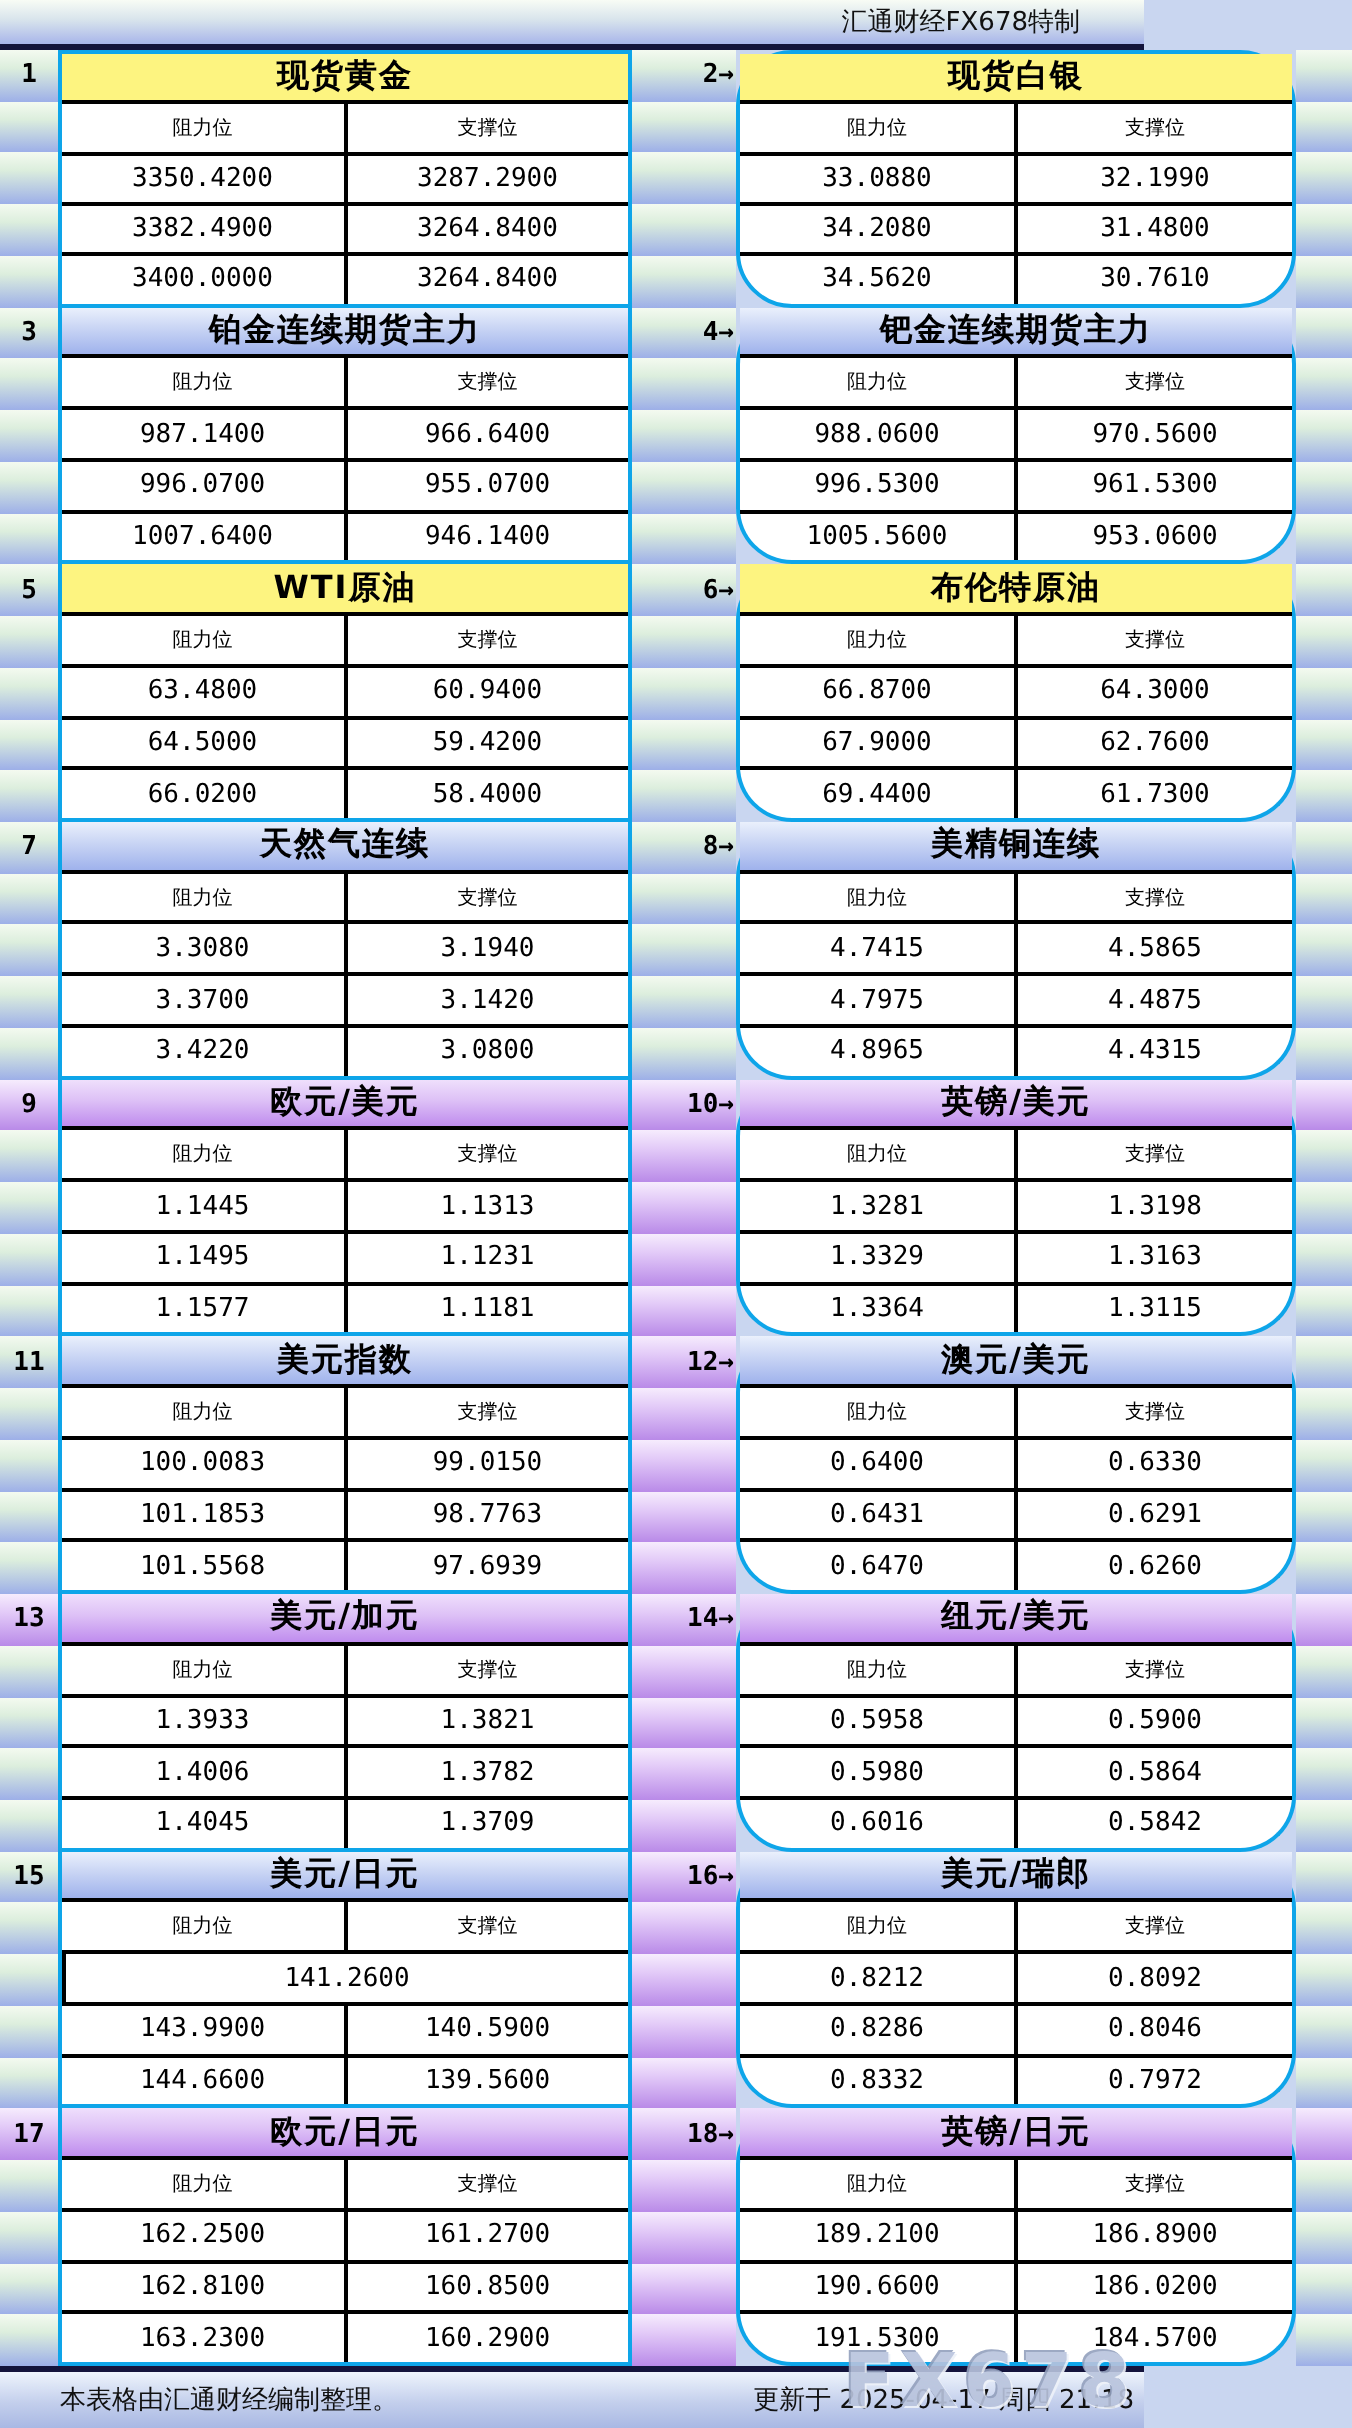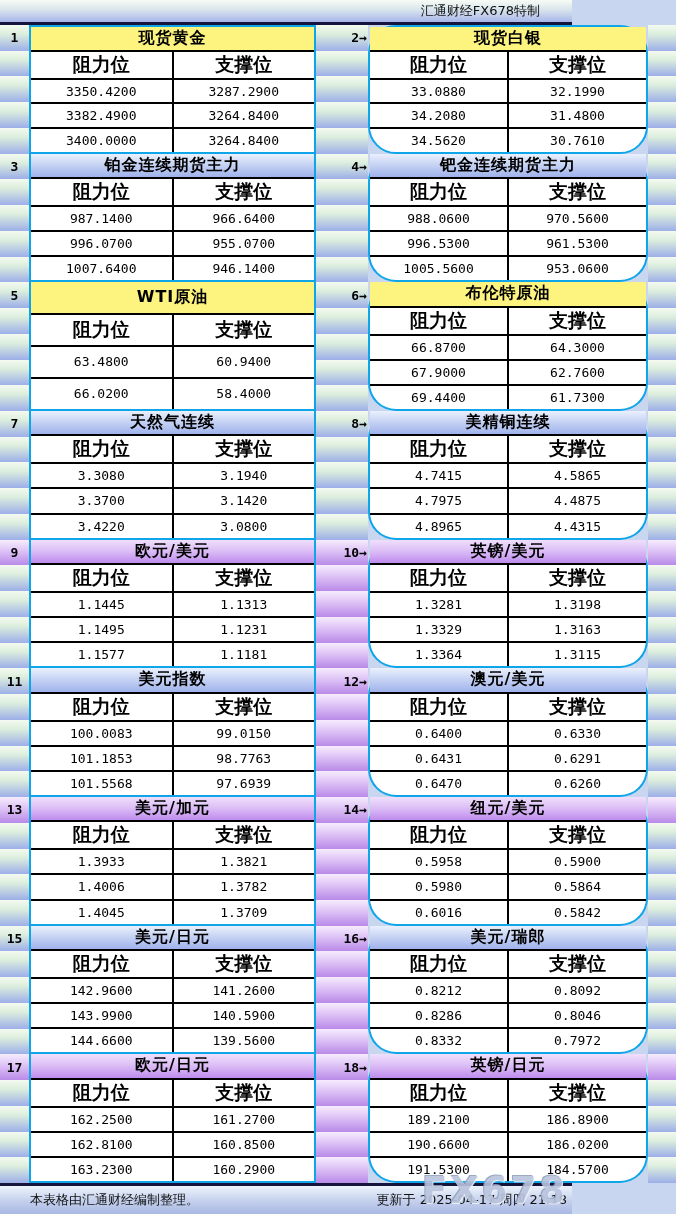--- a/index.html
+++ b/index.html
@@ -56,21 +56,21 @@
   .cell{flex:1;display:flex;align-items:center;justify-content:center;color:#000;}
   .cell.rcol{border-left:2px solid #000;}
   .title-row{flex:1;display:flex;border-bottom:2px solid #000;}
   .title{
     flex:1;display:flex;align-items:center;justify-content:center;
     font-weight:bold;font-size:16px;letter-spacing:1px;color:#000;
   }
   .th-yellow{background:var(--yellow-header,#fdf480);}
   .th-blue{background:linear-gradient(180deg,var(--blue-header-top,#eaf0fc) 0%,#c8d4f4 45%,var(--blue-header-bottom,#9fb2ec) 100%);}
   .th-purple{background:linear-gradient(180deg,var(--purple-header-top,#efdffc) 0%,#ddc0f6 45%,var(--purple-header-bottom,#bf8cee) 100%);}
-  .hdr{font-weight:bold;font-size:19px;}
+  .hdr{font-weight:normal;font-size:10px;}
   .val{font-family:"DejaVu Sans Mono","Liberation Mono",monospace;font-size:13px;}
 
   
   .watermark{
     position:absolute;right:4px;bottom:2px;z-index:5;
     font-size:37px;font-weight:bold;letter-spacing:3px;
     color:var(--watermark-color,#b9c4dd);opacity:.9;
     text-shadow:1px 1px 0 #eef2f9,-1px -1px 0 #93a0bd;
     pointer-events:none;
     margin-left:40px;
@@ -240,20 +240,24 @@
     </div>
     <div class="trow">
       <div class="cell hdr">阻力位</div>
       <div class="cell hdr rcol">支撑位</div>
     </div>
     <div class="trow">
       <div class="cell val">63.4800</div>
       <div class="cell val rcol">60.9400</div>
     </div>
     <div class="trow">
+      <div class="cell val">64.5000</div>
+      <div class="cell val rcol">59.4200</div>
+    </div>
+    <div class="trow">
       <div class="cell val">66.0200</div>
       <div class="cell val rcol">58.4000</div>
     </div>
   </div>
         <div class="edge gutter">
           <div class="band band-g">
             <span class="numlab">6→</span>
           </div>
           <div class="band band-g"></div>
           <div class="band band-g"></div>
@@ -577,21 +581,20 @@
         </div>
         <div class="tbl">
     <div class="title-row">
       <div class="title th-blue">美元/日元</div>
     </div>
     <div class="trow">
       <div class="cell hdr">阻力位</div>
       <div class="cell hdr rcol">支撑位</div>
     </div>
     <div class="trow">
-      <div class="cell val">142.9600</div>
       <div class="cell val rcol">141.2600</div>
     </div>
     <div class="trow">
       <div class="cell val">143.9900</div>
       <div class="cell val rcol">140.5900</div>
     </div>
     <div class="trow">
       <div class="cell val">144.6600</div>
       <div class="cell val rcol">139.5600</div>
     </div>

